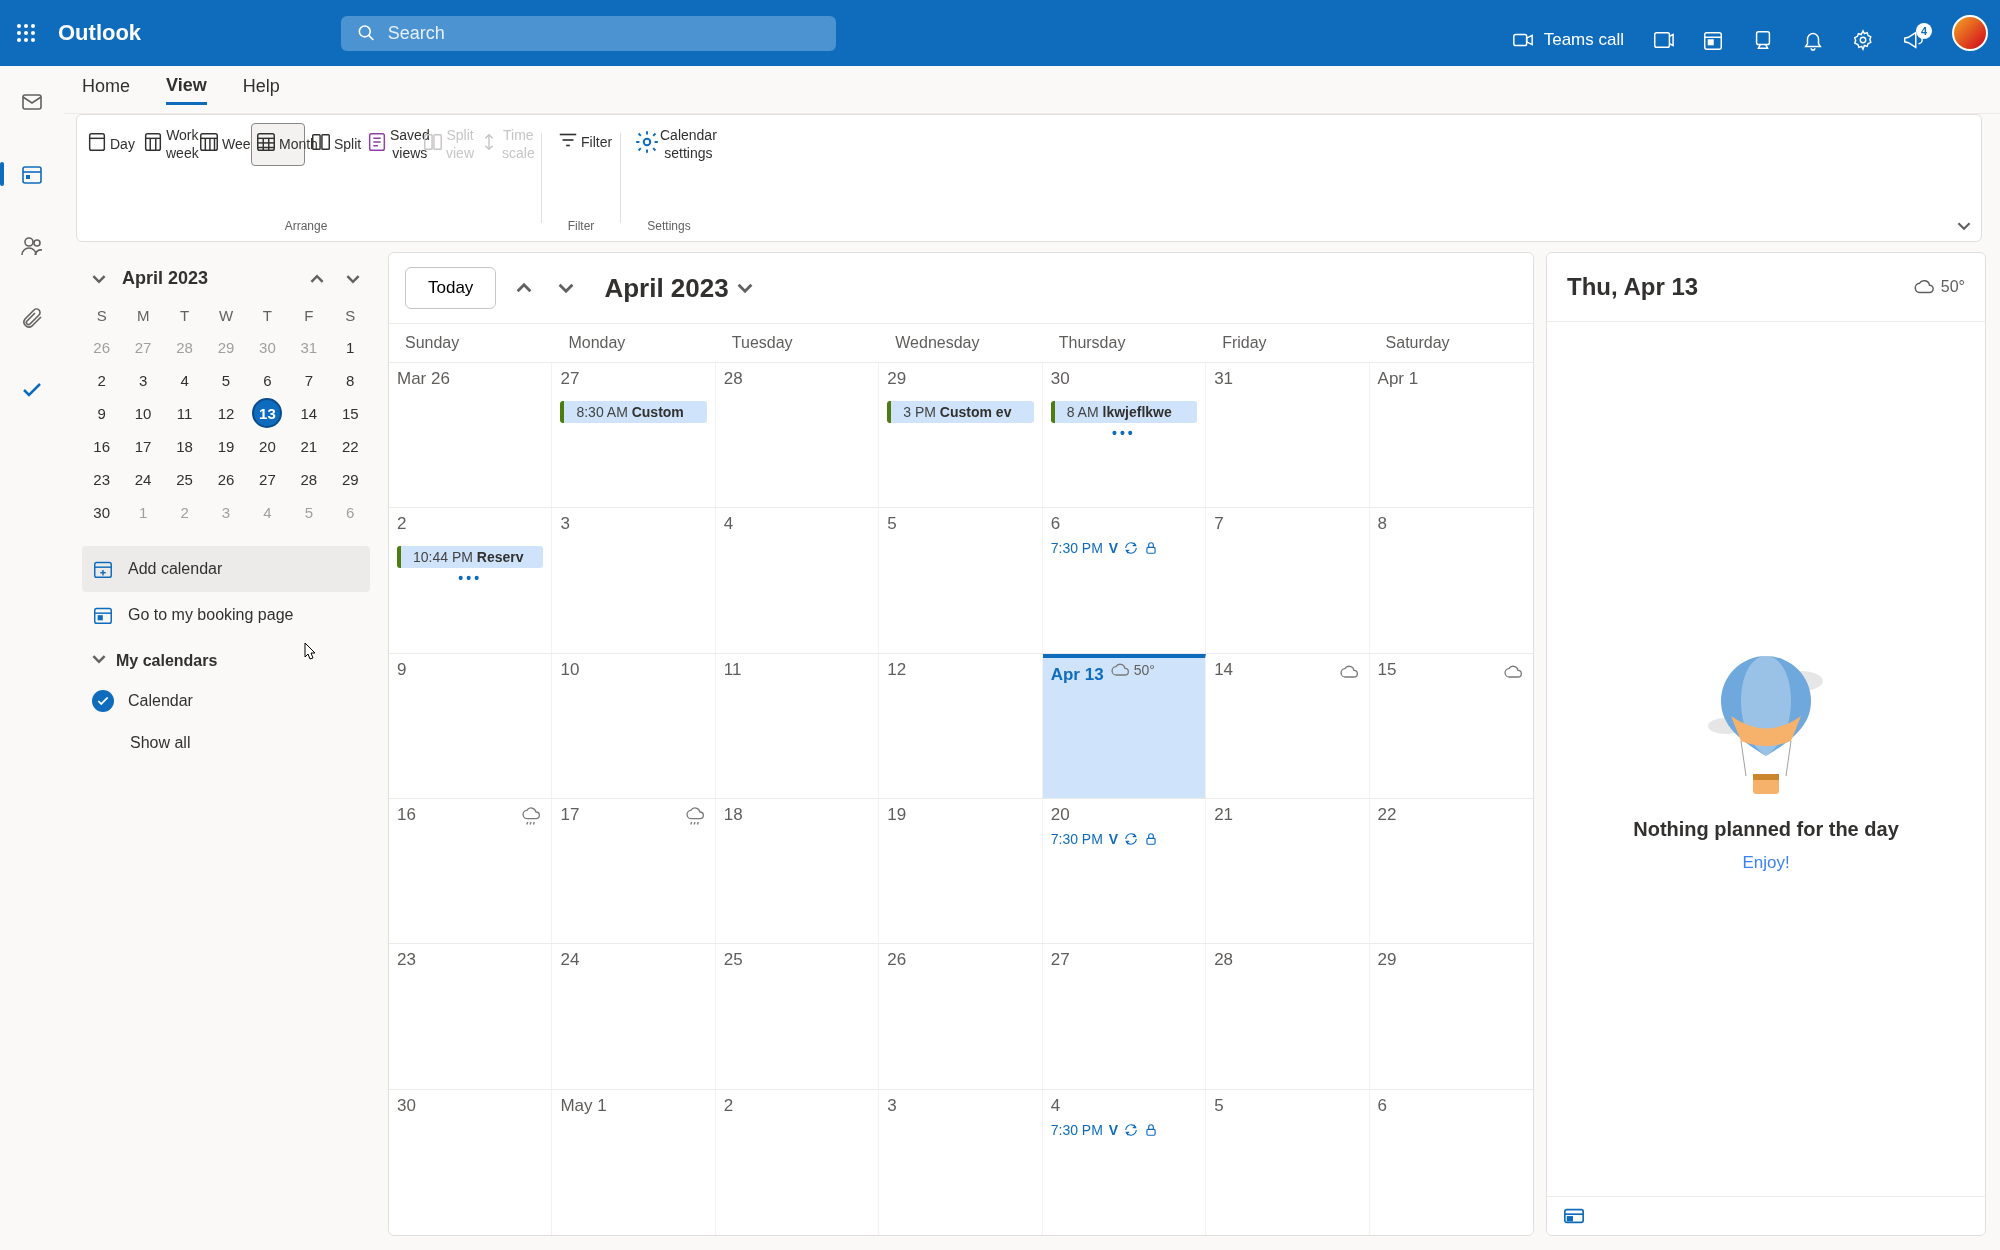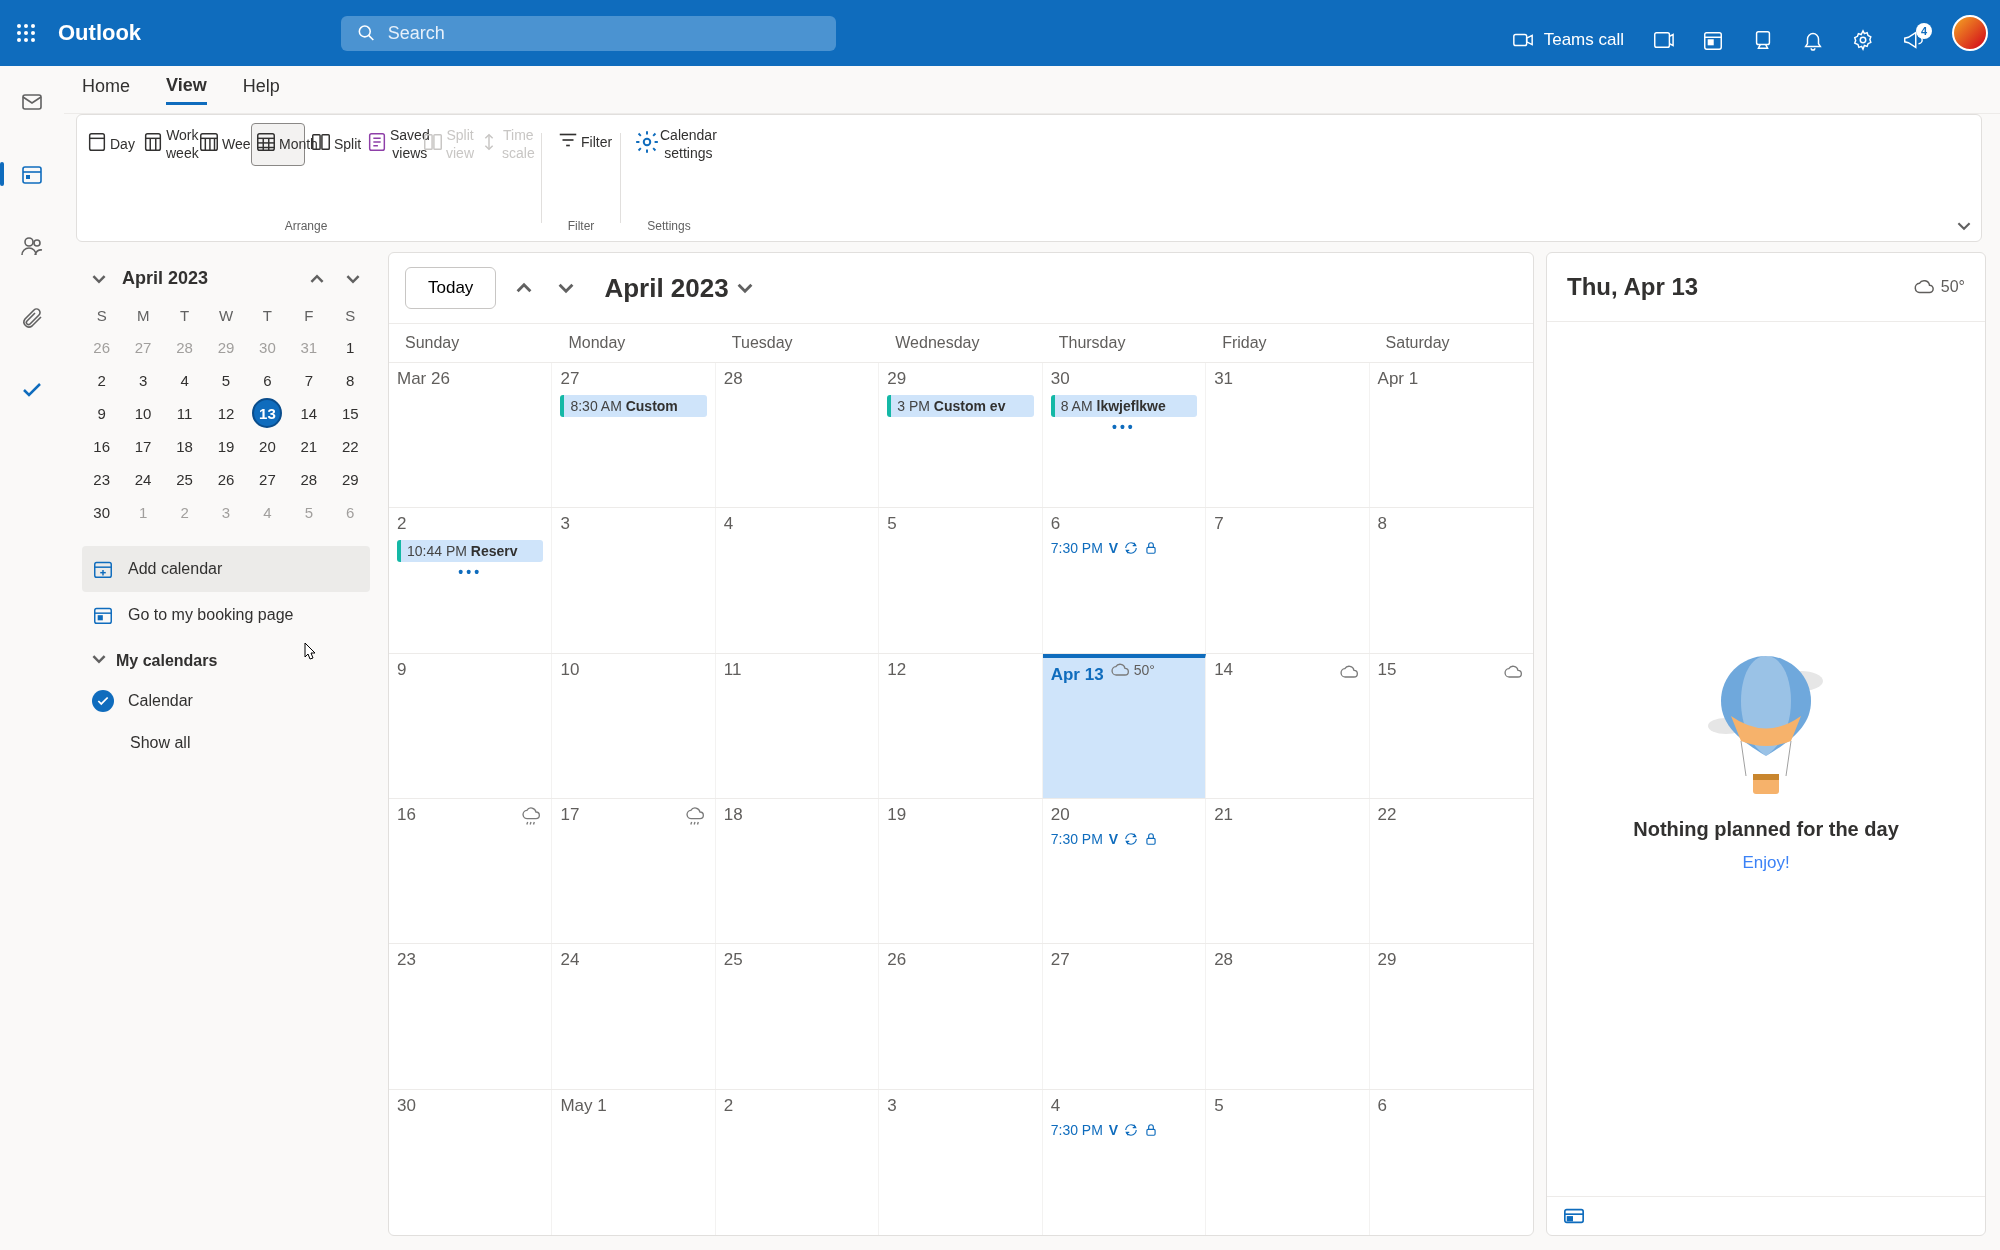--- a/index.html
+++ b/index.html
@@ -145,23 +145,23 @@
 .month-row:last-child { border-bottom: none; }
 .month-cell { border-right: 1px solid #f3f2f1; padding: 6px 8px; position: relative; overflow: hidden; }
 .month-cell:last-child { border-right: none; }
 .date-num { font-size: 17px; color: #605e5c; }
 .month-cell.today { background: #cfe4fa; border-top: 4px solid #0f6cbd; padding-top: 2px; }
 .month-cell.today .date-num { color: #0f6cbd; font-weight: 700; }
 .weather-badge { font-size: 14px; color: #605e5c; display: inline-flex; align-items: center; gap: 4px; margin-left: 6px; }
 .weather-icon-cell { position: absolute; top: 8px; right: 10px; color: #7a7a7a; }
 
 .event-chip {
-  margin-top: 6px; padding: 3px 6px; border-radius: 3px; font-size: 14px;
+  margin-top: 12px; padding: 3px 12px; border-radius: 3px; font-size: 14px;
   white-space: nowrap; overflow: hidden; text-overflow: ellipsis;
-  border-left: 4px solid #14b8a6; background: #cfe4fa; color: #323130; cursor: pointer;
+  border-left: 4px solid #4d7c0f; background: #cfe4fa; color: #323130; cursor: pointer;
 }
 .event-chip .t { color: #444; }
 .event-chip .n { font-weight: 600; }
 .event-plain { font-size: 14px; color: #0f6cbd; margin-top: 6px; display: flex; align-items: center; gap: 6px; cursor: pointer; }
 .event-plain .n { font-weight: 600; }
 .more-dots { text-align: center; color: #0f6cbd; letter-spacing: 3px; font-weight: 700; cursor: pointer; margin-top: 2px; }
 
 
 .day-panel {
   width: 440px; background: #fff; border: 1px solid #e1dfdd; border-radius: 6px;

